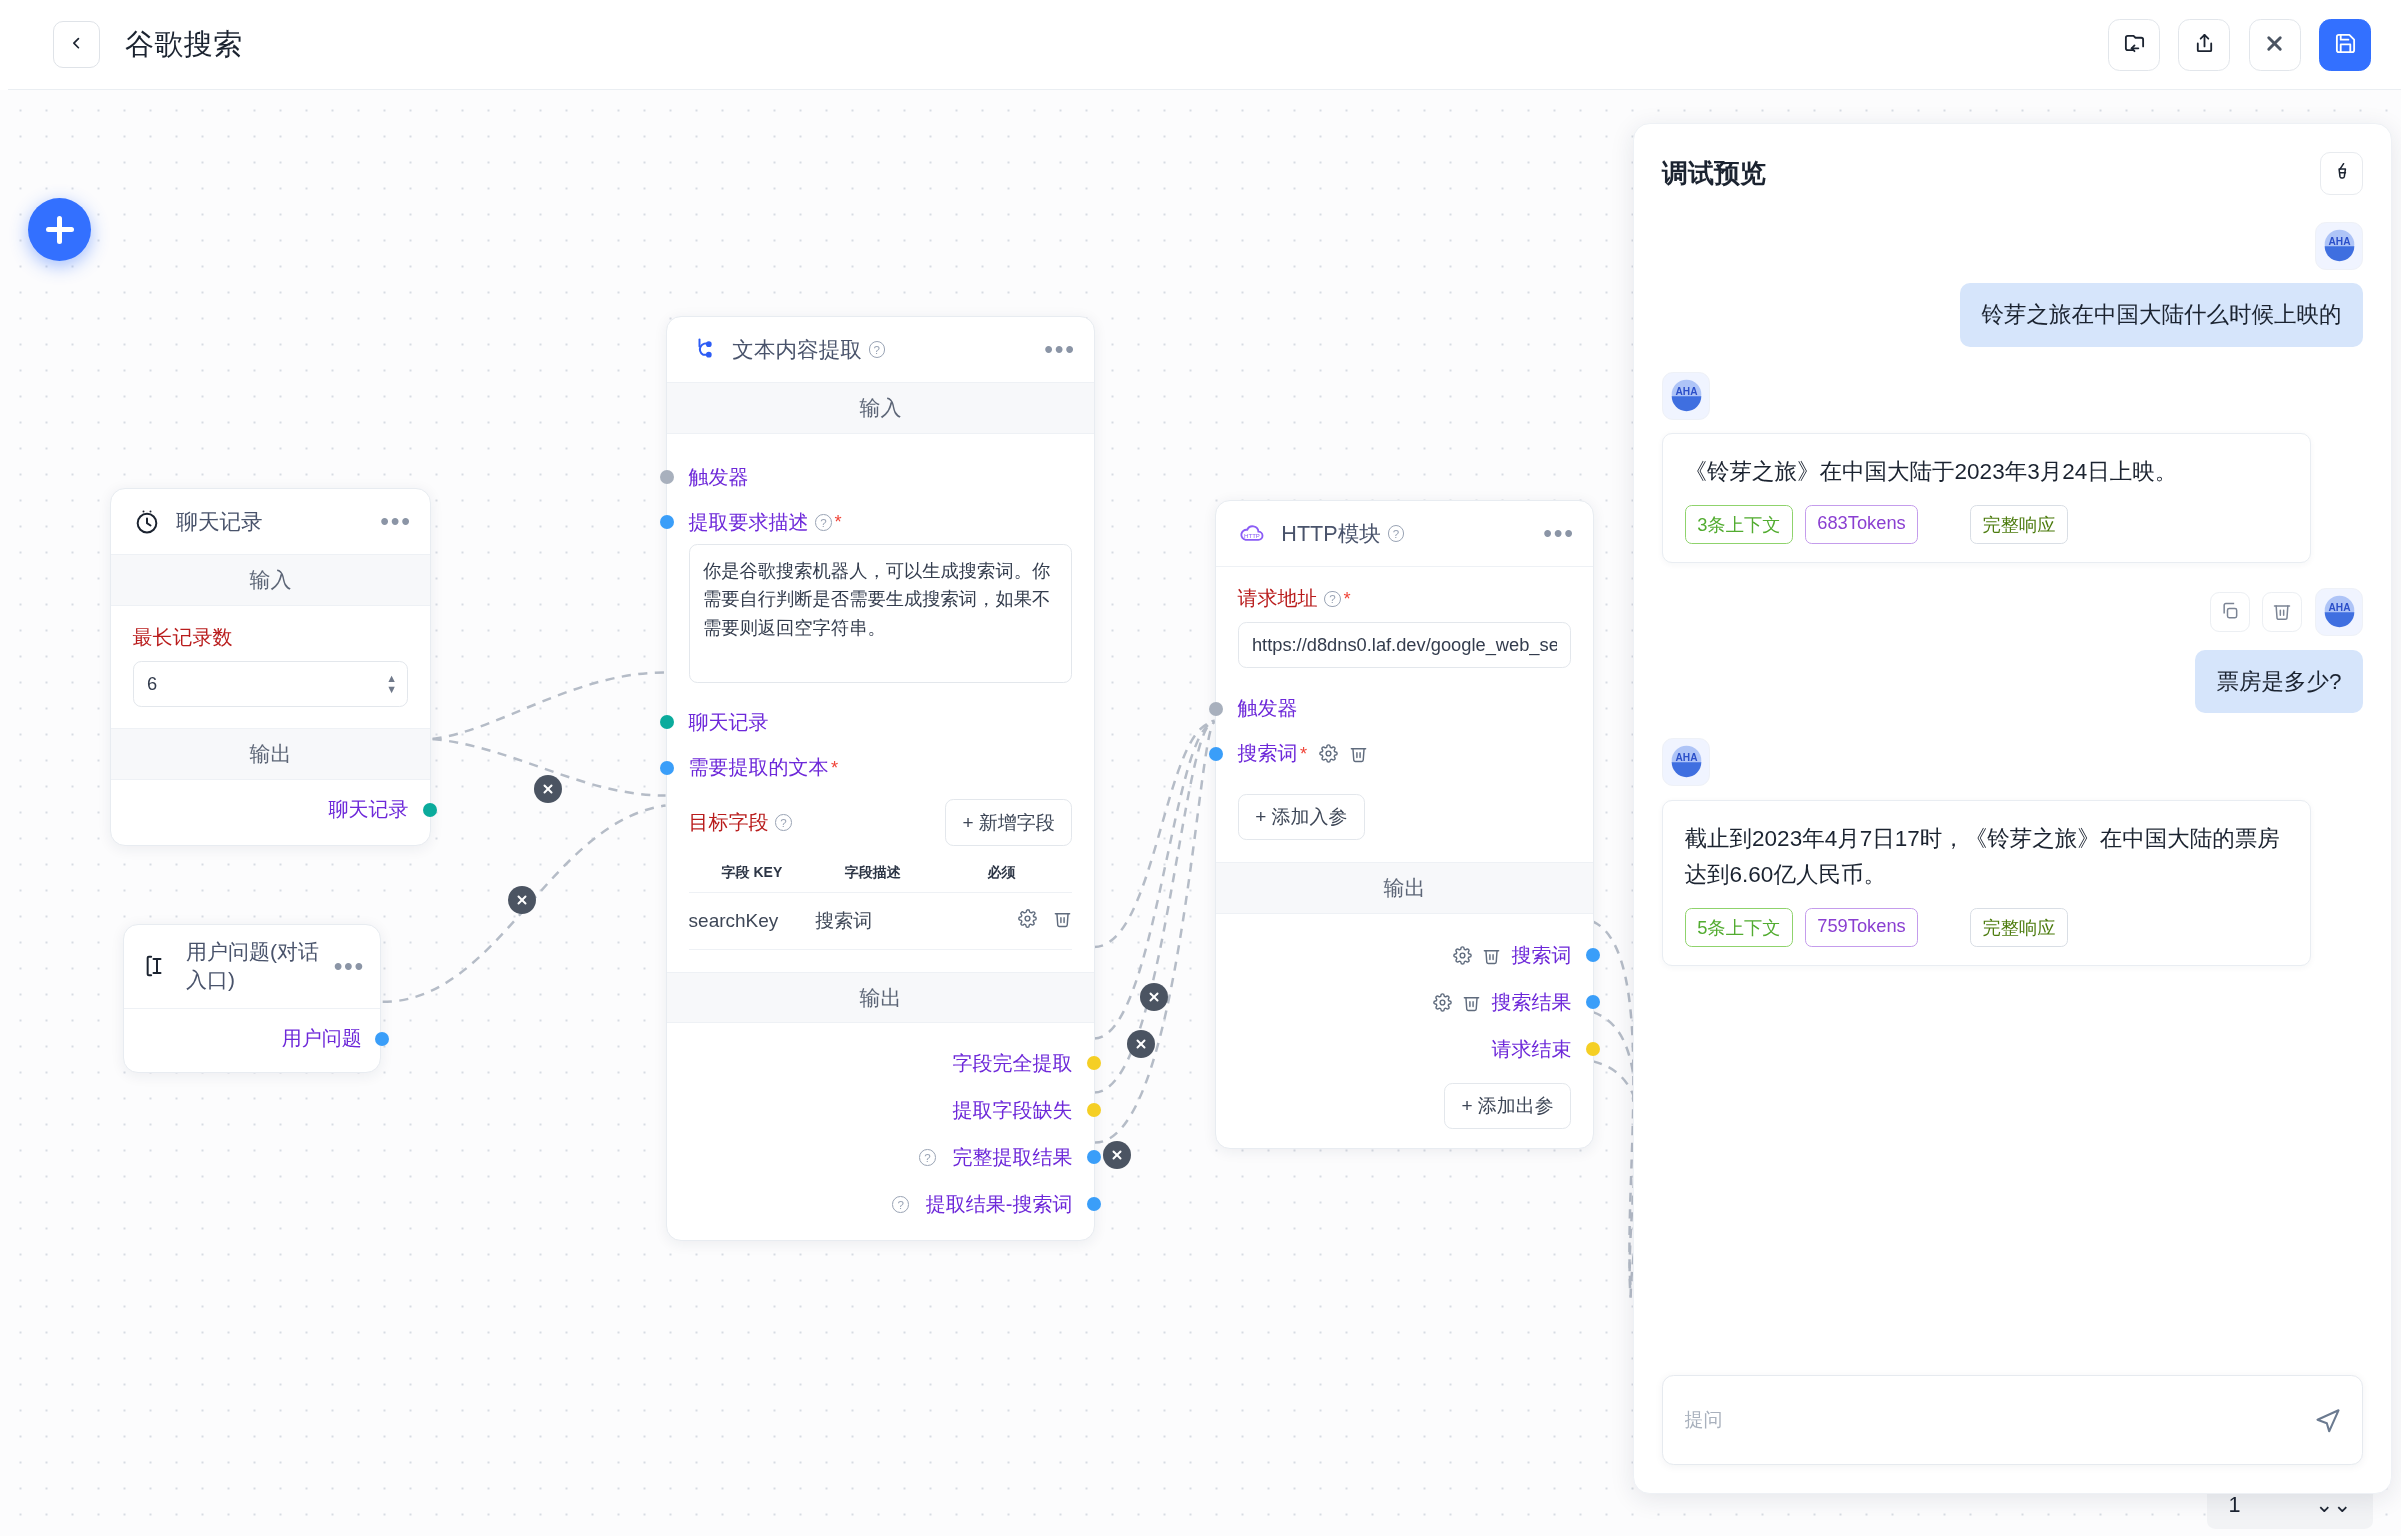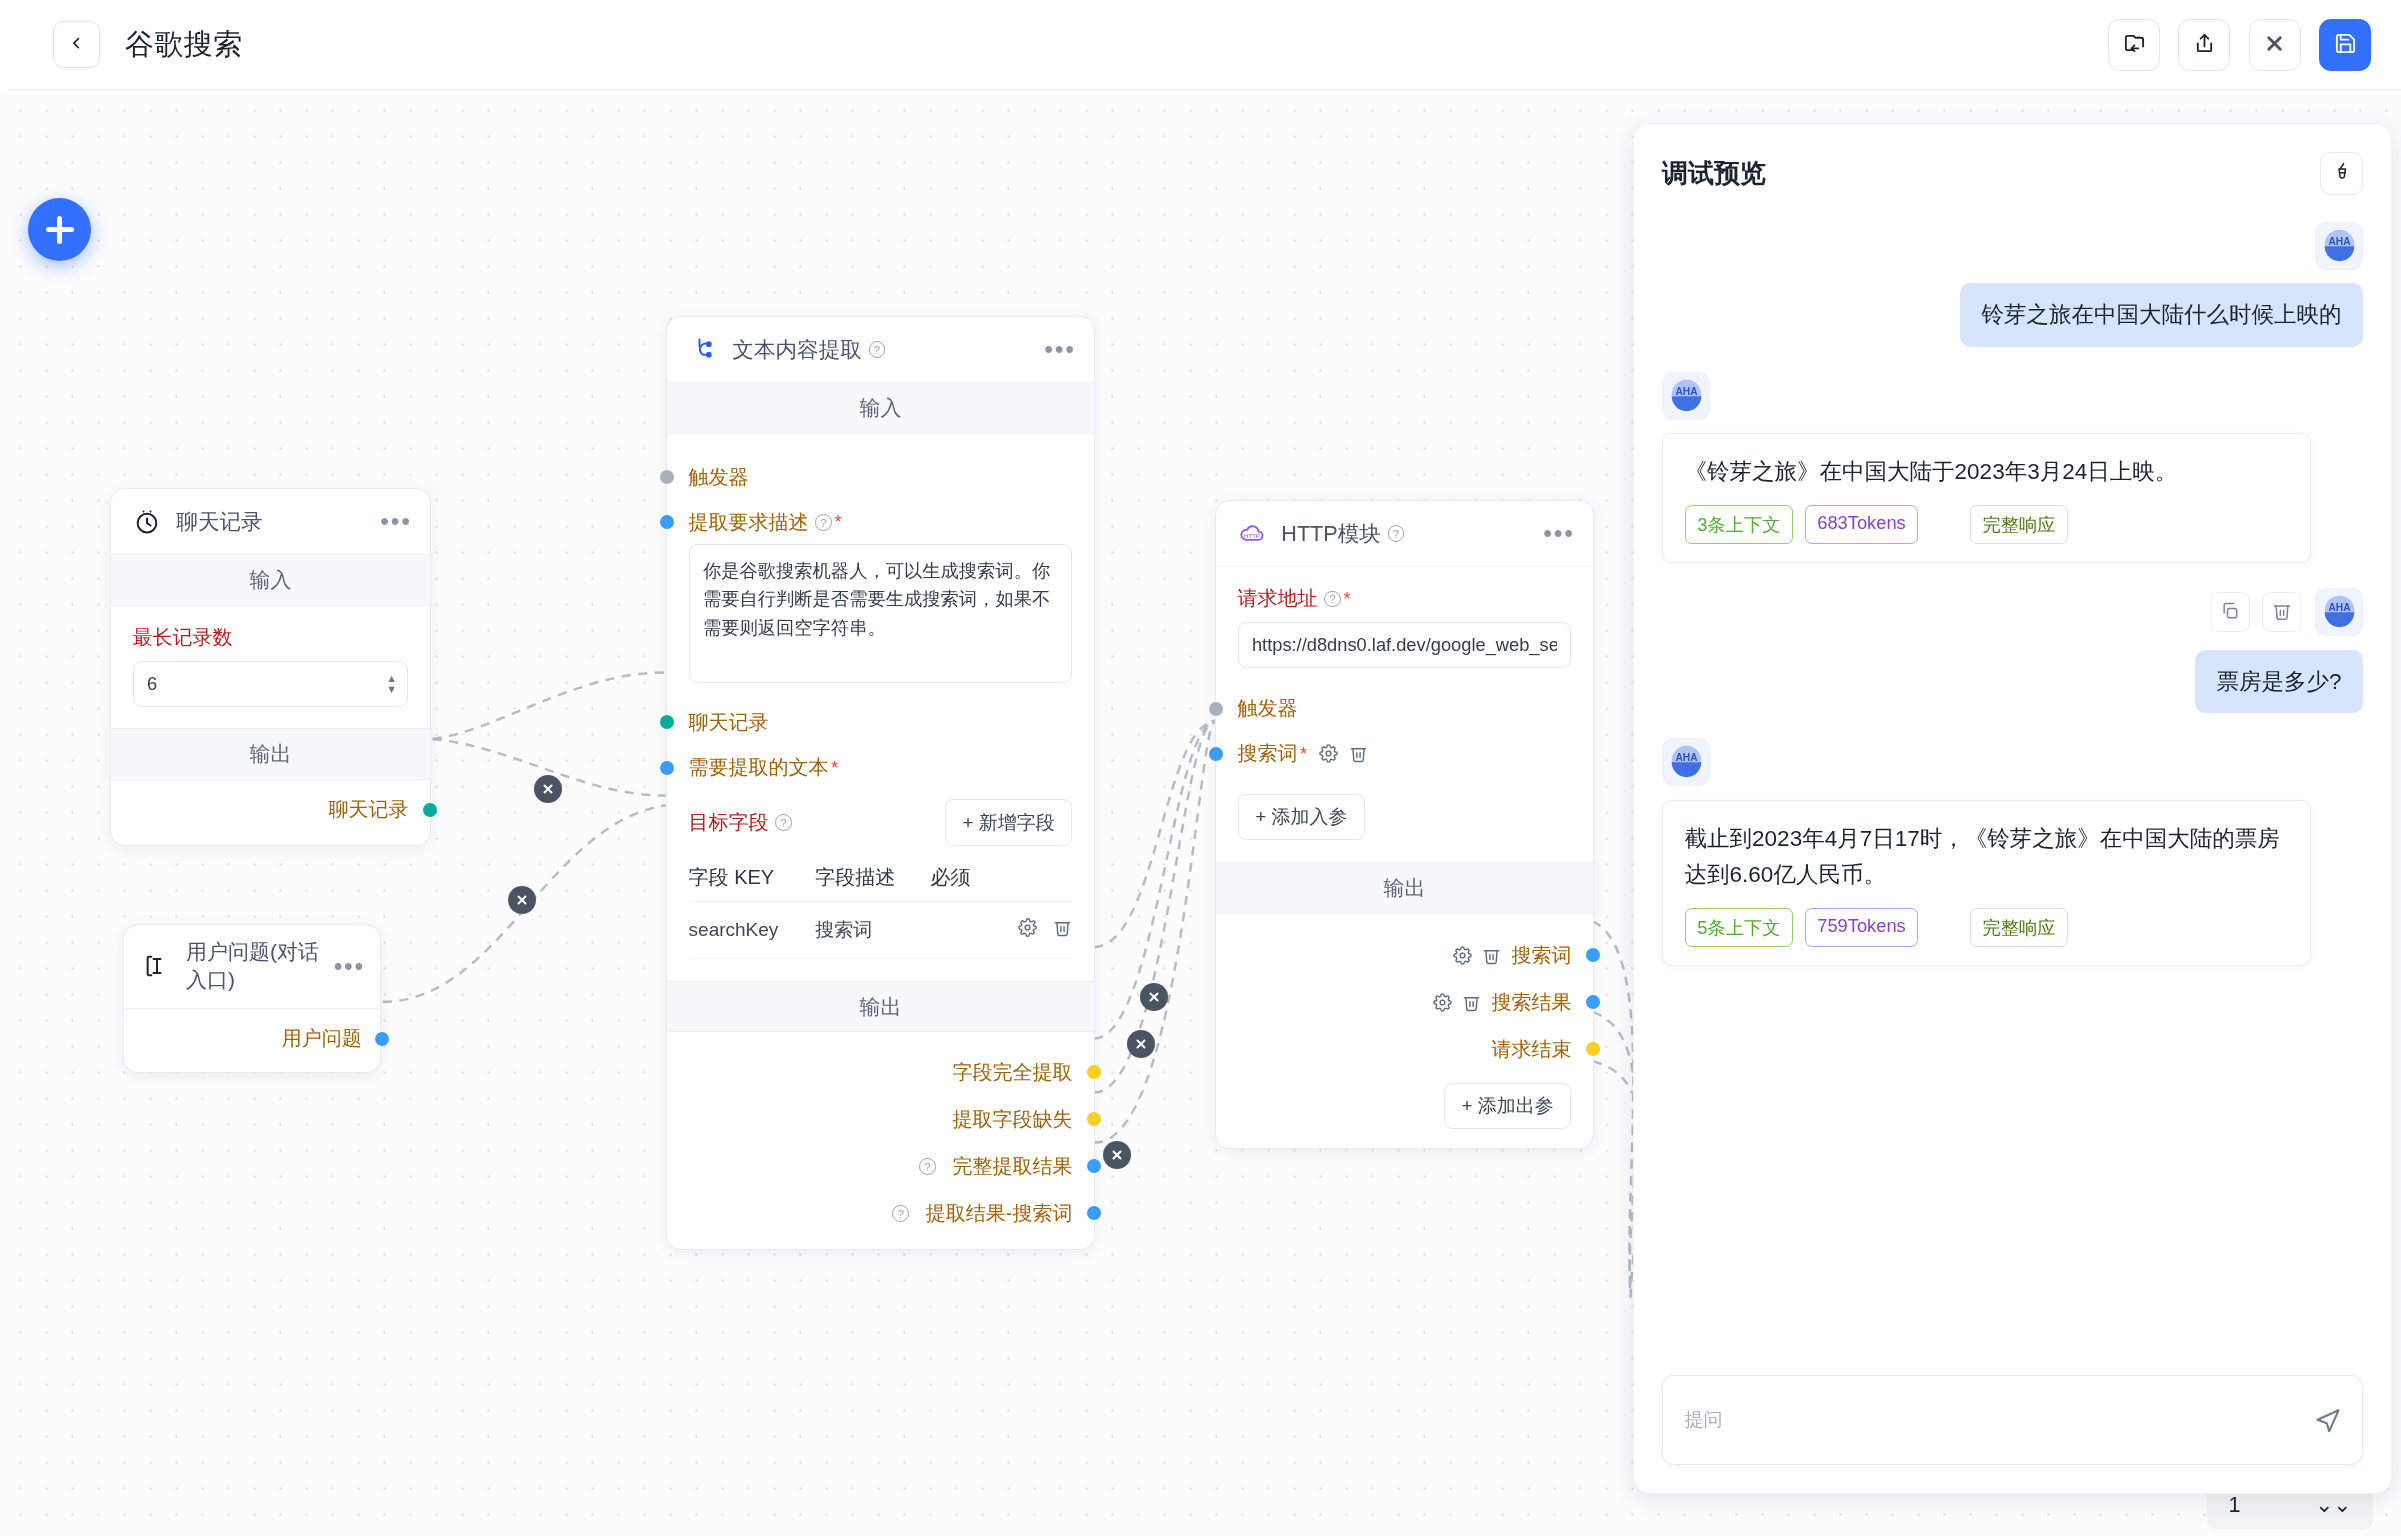--- a/index.html
+++ b/index.html
@@ -71,21 +71,21 @@
     border-radius:50%; color:#9aa4b5; font-size:11.6px; align-items:center;
     justify-content:center; margin-left:6.7px; vertical-align: 2.5px;
   }
   .node-dots { margin-left: auto; color:#8b95a6; font-size: 25px; line-height: 8.3px; letter-spacing:1.7px; cursor:pointer; }
   .sec-band {
     background:#f7f8fa; border-bottom:0.8px solid #eef1f5; text-align:center;
     padding: 10.8px 0; font-size: 21px; color:#5d6having; color:#5d6677;
   }
   .node-body { padding: 18.3px 21.6px 21.6px 21.6px; }
   .port-row { position: relative; display:flex; align-items:center; margin: 11.6px 0 18.3px 0; }
-  .port-label { font-size: 20px; color:#a16207; }
+  .port-label { font-size: 20px; color:#6d28d9; }
   .req { color:#f04438; font-size: 18.3px; margin-left:2.5px; vertical-align: 5px;}
   .dot {
     position:absolute; width:14px; height:14px; border-radius:50%;
   }
   .dot.l { left:-29px; }
   .dot.r { right:-29px; }
   .dot.gray { background:#a8b0bd; }
   .dot.blue { background:#3a9ef9; }
   .dot.teal { background:#0bab9c; }
   .dot.yellow { background:#f5cf24; }
@@ -100,21 +100,21 @@
     font-size:18.3px; color:#333c4d; font-family: "Liberation Sans", sans-serif; background:#fff;
   }
   .num-wrap { position:relative; width:100%; }
   .num-wrap .spin { position:absolute; right:11.6px; top:50%; transform:translateY(-50%); color:#70798a; font-size:10.8px; line-height:10.8px; }
   .btn-ghost {
     border:0.8px solid #e3e7ec; border-radius:8.3px; background:#fff; padding:9.2px 16.6px;
     font-size:19px; color:#3e4757; cursor:pointer; display:inline-flex; align-items:center; gap:8.3px;
     font-family:"Liberation Sans", sans-serif;
   }
   table.fields { width:100%; border-collapse:collapse; margin-top: 8.3px; }
-  table.fields th { font-size:20px; color:#2c3545; font-weight:normal; text-align:left; padding:10px 0; }
+  table.fields th { font-size:14px; color:#2c3545; font-weight:bold; text-align:center; padding:10px 0; }
   table.fields td { font-size:19px; color:#3e4757; padding:15px 0; border-top:0.8px solid #eef1f5; border-bottom:0.8px solid #eef1f5;}
   .ico-btn { cursor:pointer; display:inline-flex; margin-left: 11.6px; }
   .ico-btn svg { width:19px; height:19px; }
   .out-row { position:relative; display:flex; align-items:center; justify-content:flex-end; margin: 15px 0 20px 0; gap:10px;}
   .out-row .port-label { font-size:20px; }
 
   
   .edges { position:absolute; inset:0; width:100%; height:100%; pointer-events:none; z-index:5; }
   .edge { fill:none; stroke:#b5bcc7; stroke-width:3; stroke-dasharray:11 9; }
   .edge-x { position:absolute; width:28px; height:28px; border-radius:50%; background:#4b5462;

